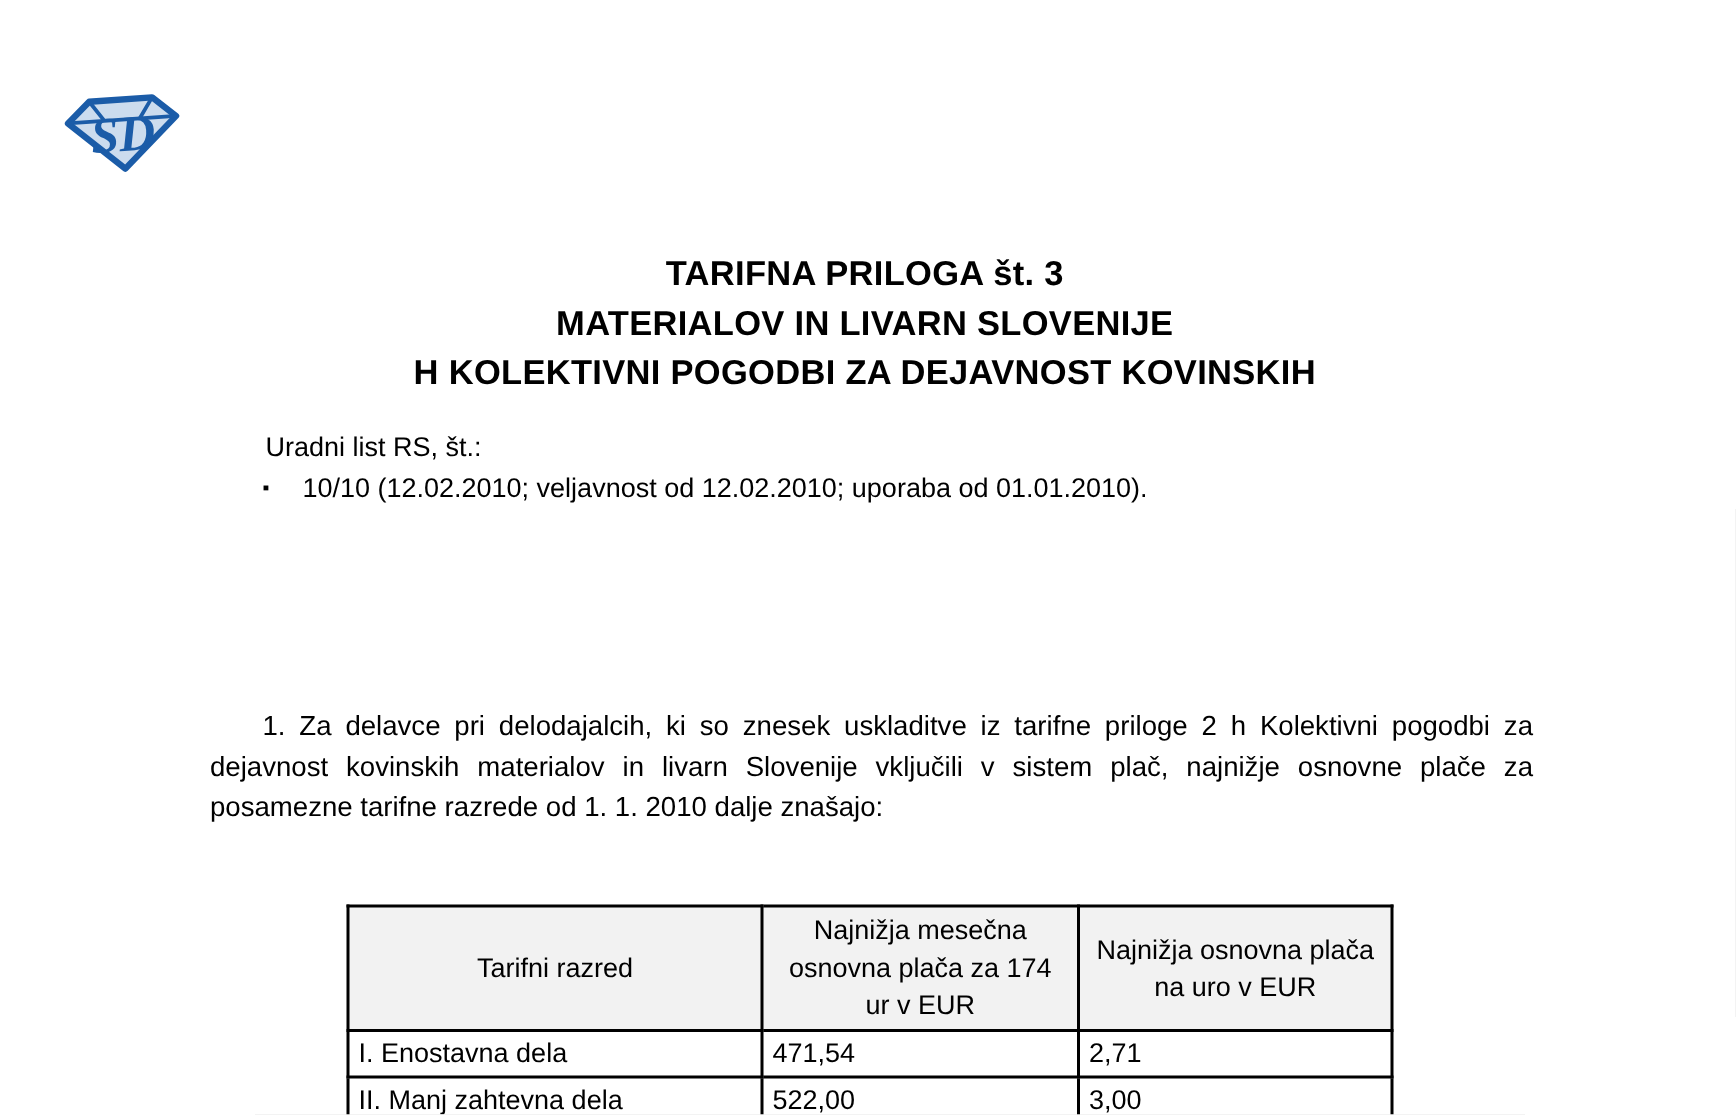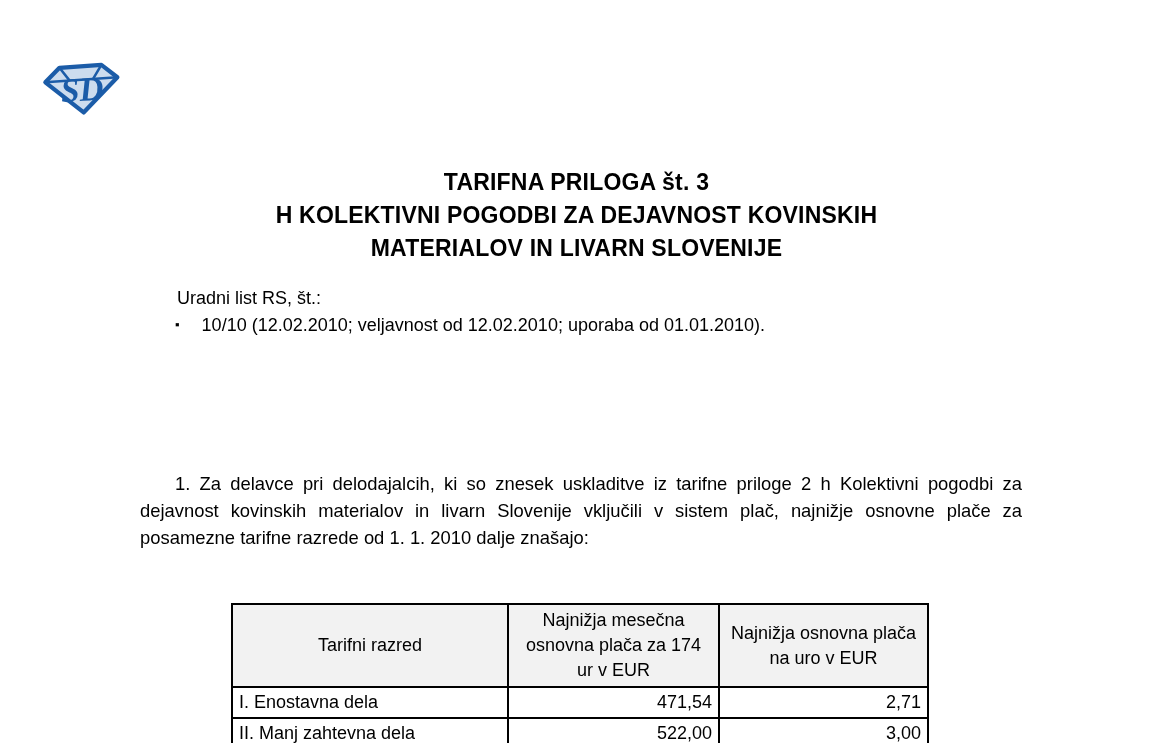--- a/index.html
+++ b/index.html
@@ -95,42 +95,42 @@
   }
   .wage-table th.col-1 { width: 276px; }
   .wage-table th.col-2 { width: 211px; }
   .wage-table th.col-3 { width: 209px; }
   .wage-table td {
     height: 26px;
     padding: 4px 6px;
     vertical-align: middle;
   }
   .wage-table td.name { text-align: left; }
-  .wage-table td.num { text-align: right; margin-top: 27px; }
+  .wage-table td.num { text-align: left; margin-top: 27px; }
 </style>
 </head>
 <body>
 
 <div class="page">
 
   <div class="logo">
     <svg viewBox="0 0 100 64" width="84" height="54">
       <g transform="rotate(-4 50 32)">
         <path d="M 7 21 L 25 5 L 75 5 L 93 21 L 50 60 Z" fill="#ccdcee" stroke="#1b5ca8" stroke-width="5" stroke-linejoin="round"></path>
         <path d="M 7 21 L 93 21" stroke="#1b5ca8" stroke-width="3" fill="none"></path>
         <path d="M 25 5 L 36 21 M 75 5 L 64 21" stroke="#1b5ca8" stroke-width="3" fill="none"></path>
         <text x="50" y="46" text-anchor="middle" font-family="Liberation Serif, DejaVu Serif, serif" font-size="40" font-weight="bold" font-style="italic" fill="#1b5ca8">SD</text>
       </g>
     </svg>
   </div>
 
   <div class="title-block">
     <div>TARIFNA PRILOGA št. 3</div>
+    <div>MATERIALOV IN LIVARN SLOVENIJE</div>
     <div>H KOLEKTIVNI POGODBI ZA DEJAVNOST KOVINSKIH</div>
-    <div>MATERIALOV IN LIVARN SLOVENIJE</div>
   </div>
 
   <div class="uradni-label">Uradni list RS, št.:</div>
   <div class="uradni-item">
     <span class="bullet">▪</span><span>10/10 (12.02.2010; veljavnost od 12.02.2010; uporaba od 01.01.2010).</span>
   </div>
 
 
   <div class="body-paragraph">1. Za delavce pri delodajalcih, ki so znesek uskladitve iz tarifne priloge 2 h Kolektivni pogodbi za dejavnost kovinskih materialov in livarn Slovenije vključili v sistem plač, najnižje osnovne plače za posamezne tarifne razrede od 1. 1. 2010 dalje znašajo:</div>
 

